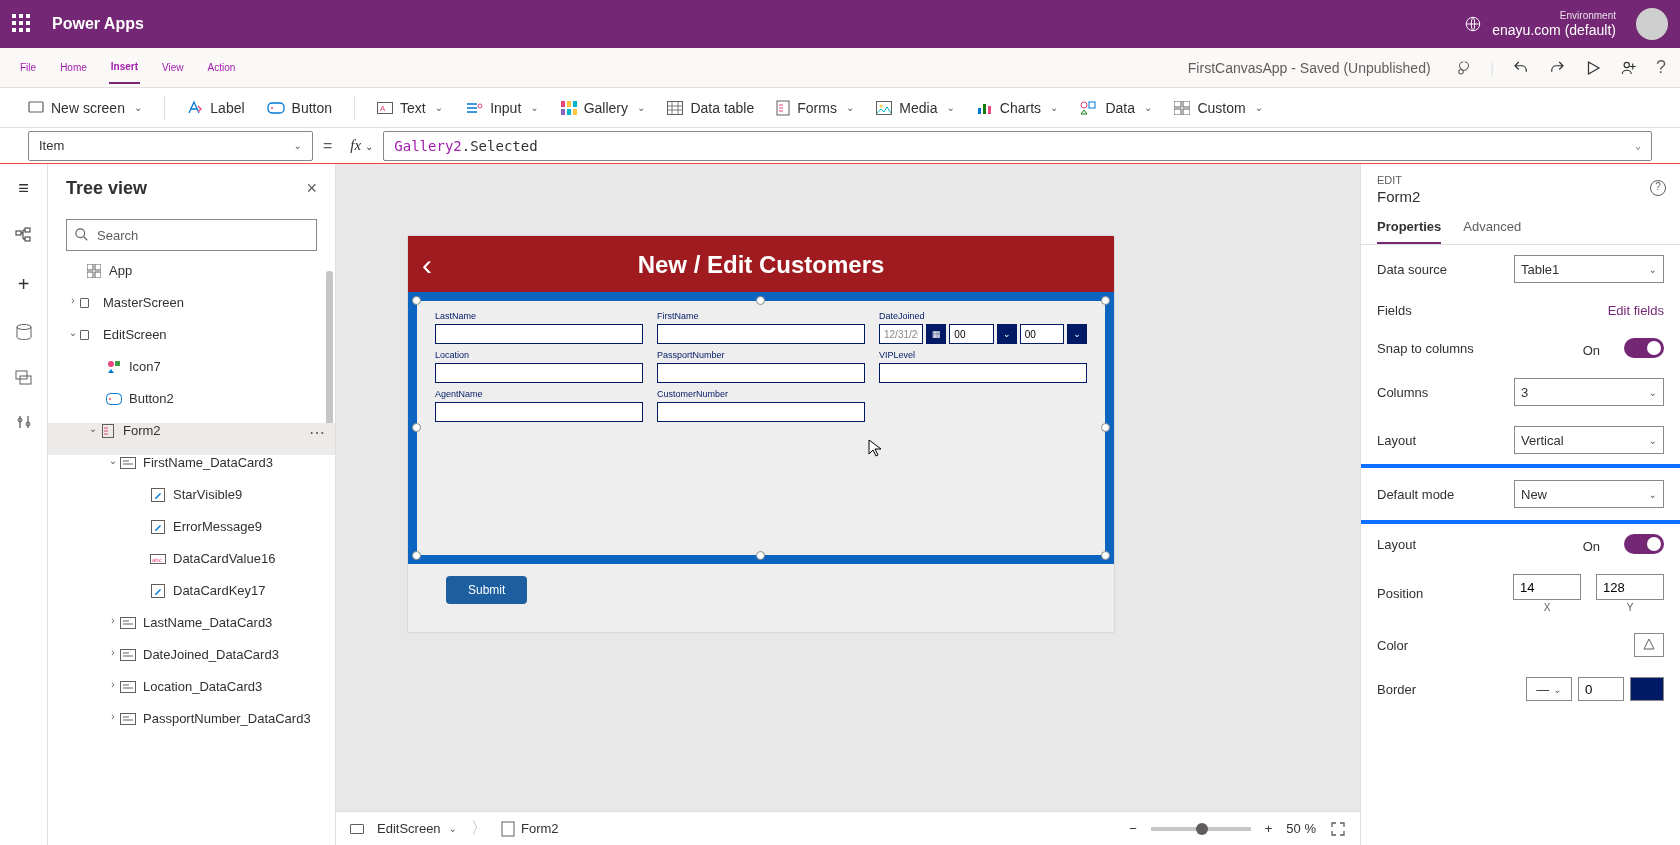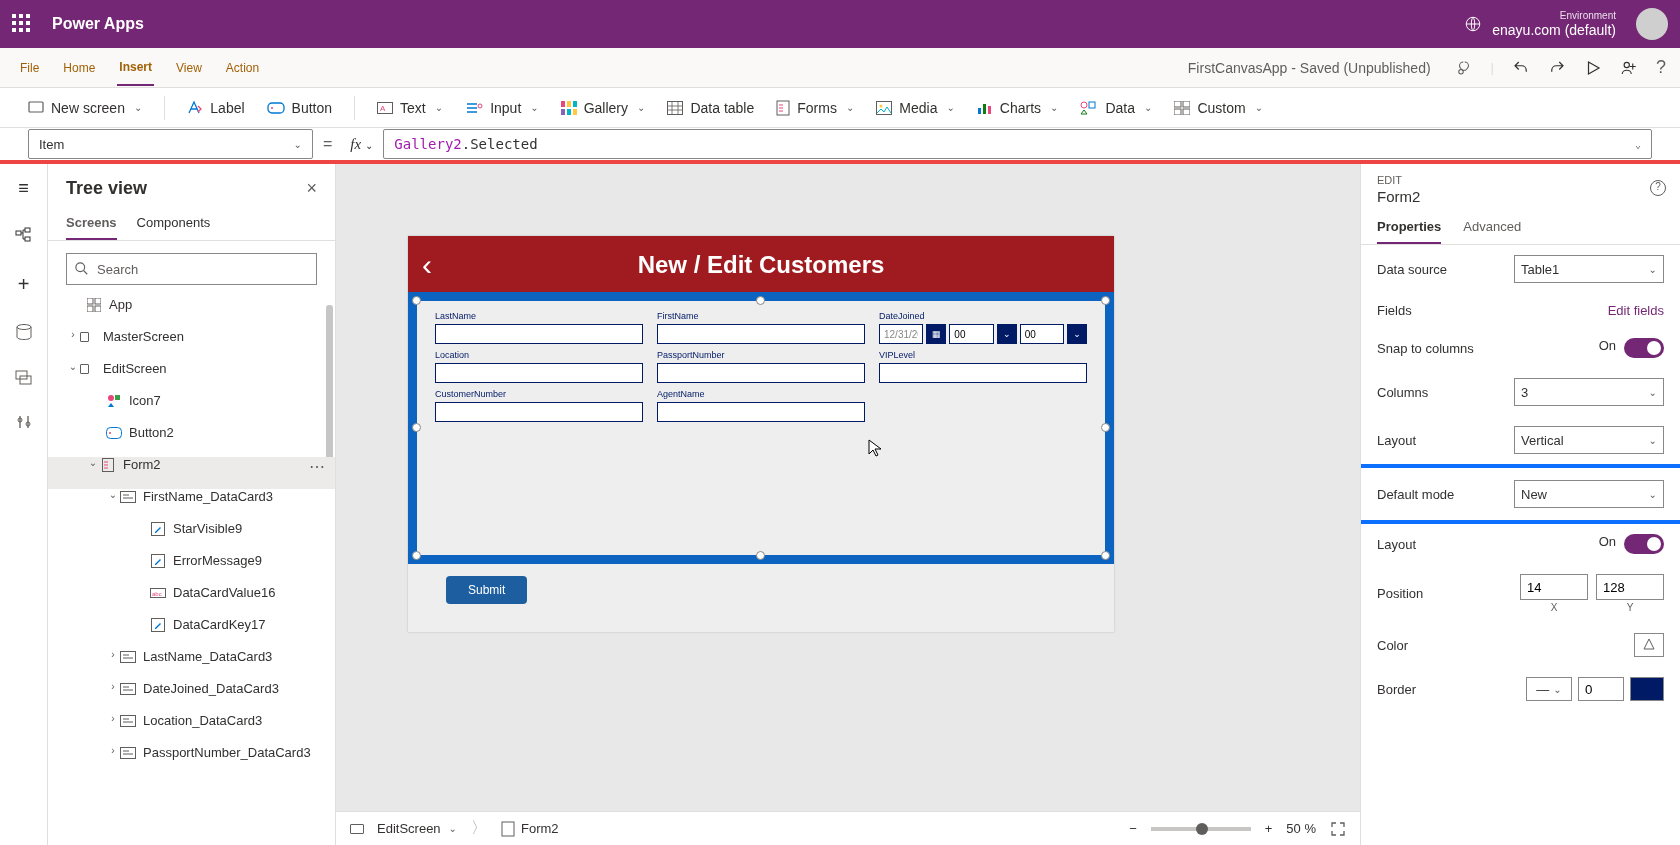--- a/index.html
+++ b/index.html
@@ -7,30 +7,30 @@
 .header { background: #742774; height: 48px; display: flex; align-items: center; padding: 0 12px; color: #fff; }
 .waffle { width: 20px; height: 20px; display: grid; grid-template-columns: repeat(3, 4px); grid-template-rows: repeat(3, 4px); gap: 3px; margin-right: 20px; cursor: pointer; }
 .waffle span { background: #fff; width: 4px; height: 4px; }
 .app-title { font-size: 16px; font-weight: 600; }
 .env { margin-left: auto; display: flex; align-items: center; gap: 10px; margin-right: 20px; }
 .env-text { line-height: 1.2; text-align: right; }
 .env-label { font-size: 10px; opacity: 0.85; }
 .env-name { font-size: 14px; }
 .avatar { width: 32px; height: 32px; border-radius: 50%; background: #cfcfcf; }
 .menubar { height: 40px; border-bottom: 1px solid #e0dfdd; display: flex; align-items: center; padding: 0 18px; gap: 20px; background: #faf9f8; position: relative; }
-.menu-item { font-size: 12px; color: #a16207; cursor: pointer; padding: 10px 2px; }
+.menu-item { font-size: 10px; color: #a21caf; cursor: pointer; padding: 10px 2px; }
 .menu-item.active { font-weight: 600; border-bottom: 2px solid #742774; }
 .menubar-right { position: absolute; right: 14px; display: flex; align-items: center; gap: 18px; }
 .saved-text { font-size: 14px; color: #605e5c; margin-right: 6px; }
 .icon { width: 18px; height: 18px; display: inline-flex; align-items: center; justify-content: center; color: #323130; }
 .toolbar { height: 40px; border-bottom: 1px solid #e0dfdd; display: flex; align-items: center; padding: 0 28px; gap: 22px; background: #fff; }
 .tool-btn { display: flex; align-items: center; gap: 7px; font-size: 14px; color: #323130; cursor: pointer; }
 .caret { font-size: 10px; color: #605e5c; margin-left: 2px; }
 .divider { width: 1px; height: 24px; background: #e0dfdd; }
-.formula-bar { height: 36px; border-bottom: 4px solid #ef4444; display: flex; align-items: center; padding: 10px 28px; gap: 10px; }
+.formula-bar { height: 36px; border-bottom: 1px solid #ef4444; display: flex; align-items: center; padding: 10px 28px; gap: 10px; }
 .prop-dd { width: 285px; height: 30px; border: 1px solid #8a8886; padding: 0 10px; display: flex; align-items: center; justify-content: space-between; font-size: 13px; border-radius: 2px;}
 .equals { font-size: 16px; color: #605e5c; }
 .fx { font-style: italic; font-family: Georgia, serif; font-size: 15px; color: #323130; margin-left: 8px; }
 .formula { border: 1px solid #8a8886; height: 30px; flex: 1; display: flex; align-items: center; padding: 0 10px; border-radius: 2px; font-family: Consolas, monospace; font-size: 14px; }
 .formula .tk-obj { color: #a21caf; }
 .main { display: flex; height: calc(845px - 48px - 40px - 40px - 36px); position: relative; }
 .rail { width: 48px; border-right: 1px solid #e0dfdd; display: flex; flex-direction: column; align-items: center; padding-top: 14px; gap: 28px; background: #fff; }
 .rail-item { cursor: pointer; color: #323130; }
 .tree-panel { width: 288px; border-right: 1px solid #e0dfdd; background: #fff; display: flex; flex-direction: column; }
 .tree-header { padding: 14px 18px 8px 18px; display: flex; justify-content: space-between; align-items: center; }
@@ -70,23 +70,23 @@
 .props-tabs { display: flex; gap: 22px; padding: 14px 16px 0 16px; border-bottom: 1px solid #e0dfdd; }
 .props-tab { font-size: 13px; font-weight: 600; padding-bottom: 8px; cursor: pointer; }
 .props-tab.active { border-bottom: 2px solid #742774; }
 .props-body { padding: 0; flex: 1; overflow-y: auto; }
 .prop-row { display: flex; align-items: center; justify-content: space-between; padding: 10px 16px; font-size: 13px; }
 .prop-label { color: #323130; }
 .prop-control { width: 150px; height: 28px; border: 1px solid #8a8886; display: flex; align-items: center; justify-content: space-between; padding: 0 6px; font-size: 13px; }
 .prop-link { color: #742774; font-size: 13px; cursor: pointer; }
 .toggle { width: 40px; height: 20px; border-radius: 10px; background: #742774; position: relative; cursor: pointer; }
 .toggle::after { content: ''; width: 14px; height: 14px; border-radius: 50%; background: #fff; position: absolute; top: 3px; right: 3px; }
-.toggle-wrap { display: flex; align-items: flex-start; gap: 8px; }
+.toggle-wrap { display: flex; align-items: flex-end; gap: 24px; }
 .highlight-box { border: 4px solid #0c6fff; padding: 6px 12px; margin: 0 -4px; }
-.pair-inputs { display: flex; gap: 8px; padding-left: 28px; }
+.pair-inputs { display: flex; gap: 15px; padding-left: 28px; }
 .pair-inputs div { text-align: center; }
 .pair-inputs input { width: 68px; height: 26px; border: 1px solid #8a8886; text-align: left; padding: 0 6px; font-size: 13px; }
 .pair-inputs small { display: block; font-size: 10px; color: #605e5c; margin-top: 2px; }
 .color-swatch { width: 34px; height: 24px; border: 1px solid #8a8886; }
 .statusbar { height: 34px; border-top: 1px solid #e0dfdd; display: flex; align-items: center; padding: 0 14px; gap: 14px; font-size: 13px; }
 .bc { display: flex; align-items: center; gap: 6px; cursor: pointer; }
 .bc-arr { font-size: 16px; color: #aaa; }
 .sb-right { margin-left: auto; display: flex; align-items: center; gap: 14px; }
 .slider { width: 100px; height: 4px; background: #c8c6c4; position: relative; }
 .slider::after { content: ''; width: 12px; height: 12px; border-radius: 50%; background: #605e5c; position: absolute; top: -4px; left: 45px; }
@@ -294,24 +294,20 @@
         <path d="M4 2v12M12 2v12" stroke="#605e5c" stroke-width="1.3"></path>
         <circle cx="4" cy="6" r="2" fill="none" stroke="#605e5c"></circle>
         <circle cx="12" cy="10" r="2" fill="none" stroke="#605e5c"></circle>
       </svg>
   </div>
 
   <div class="tree-panel">
     <div class="tree-header">
       <span class="tree-title">Tree view</span>
       <span style="font-size:18px;color:#605e5c;cursor:pointer">×</span>
-    </div>
-    <div class="tree-tabs">
-      <div class="tree-tab active">Screens</div>
-      <div class="tree-tab" style="font-weight:400">Components</div>
     </div>
     <div class="tree-search">
       <svg width="14" height="14" viewBox="0 0 16 16">
           <circle cx="6" cy="6" r="5" fill="none" stroke="#605e5c" stroke-width="1.3"></circle>
           <path d="M10 10l4 4" stroke="#605e5c" stroke-width="1.3"></path>
         </svg>
       <span>Search</span>
     </div>
     <div class="tree-list" id="tree-list">
       <div class="scroll-thumb"></div>
@@ -491,22 +487,22 @@
               <div class="dd-btn">▦</div>
               <input style="width: 24px;" value="00">
               <div class="dd-btn">⌄</div>
               <input style="width: 24px;" value="00">
               <div class="dd-btn">⌄</div>
             </div>
           </div>
           <div class="field"><label>Location</label><input style=""></div>
           <div class="field"><label>PassportNumber</label><input style=""></div>
           <div class="field"><label>VIPLevel</label><input style=""></div>
+          <div class="field"><label>AgentName</label><input style=""></div>
           <div class="field"><label>CustomerNumber</label><input style=""></div>
-          <div class="field"><label>AgentName</label><input style=""></div>
         </div>
       </div>
       <button class="submit-btn">Submit</button>
     </div>
     <svg class="cursor" style="left:532px;top:275px" width="14" height="18" viewBox="0 0 14 18">
         <path d="M1 1l0 14 4-4 3 6 2-1-3-6 6 0z" fill="#fff" stroke="#000" stroke-width="1"></path>
       </svg>
 
     <div class="statusbar" style="position:absolute;bottom:0;left:0;right:0;background:#fff">
       <div class="bc">

